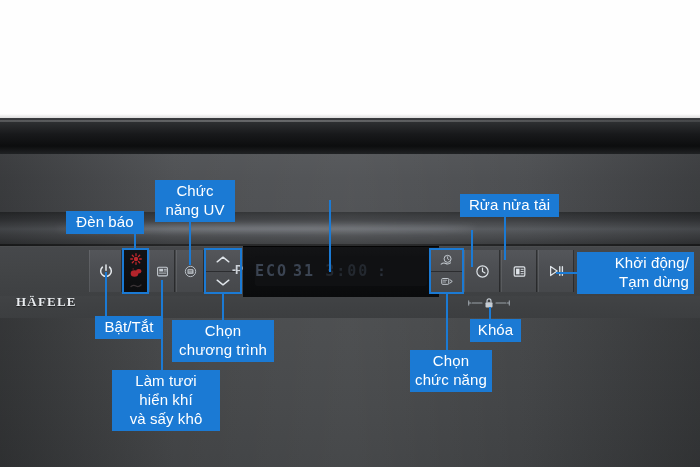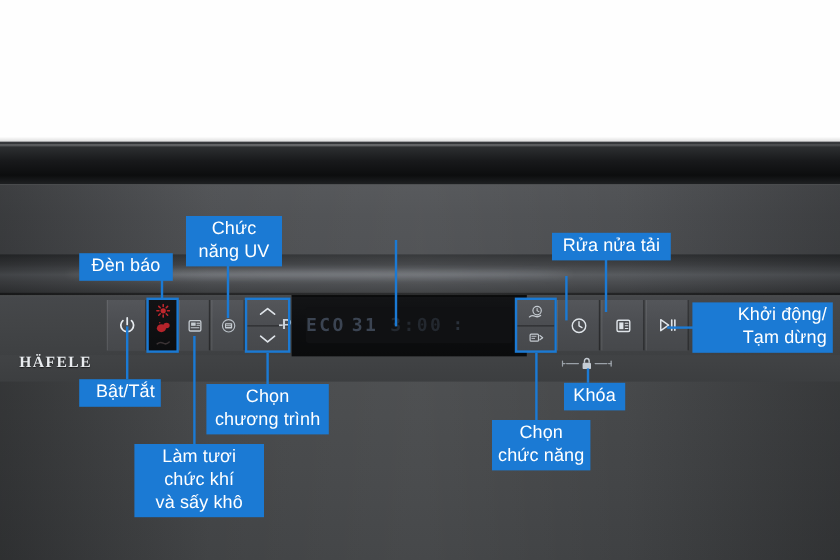--- a/index.html
+++ b/index.html
@@ -311,27 +311,27 @@
   <div class="lbl" style="left:155px;top:180px;width:70px;">Chức
 năng UV</div>
 
 
   <div class="lbl" style="left:460px;top:194px;width:89px;">Rửa nửa tải</div>
 
 
   <div class="lbl" style="left:577px;top:252px;width:107px;text-align:right;">Khởi động/
 Tạm dừng</div>
 
-  <div class="lbl" style="left:66px;top:316px;width:58px;text-align:right;">Bật/Tắt</div>
+  <div class="lbl" style="left:95px;top:316px;width:58px;">Bật/Tắt</div>
 
   <div class="lbl" style="left:172px;top:320px;width:92px;">Chọn
 chương trình</div>
 
   <div class="lbl" style="left:112px;top:370px;width:98px;">Làm tươi
-chức khí
+hiển khí
 và sấy khô</div>
 
   <div class="lbl" style="left:410px;top:350px;width:72px;">Chọn
 chức năng</div>
 
   <div class="lbl" style="left:470px;top:319px;width:41px;">Khóa</div>
 
 </div>
 
 </body></html>

